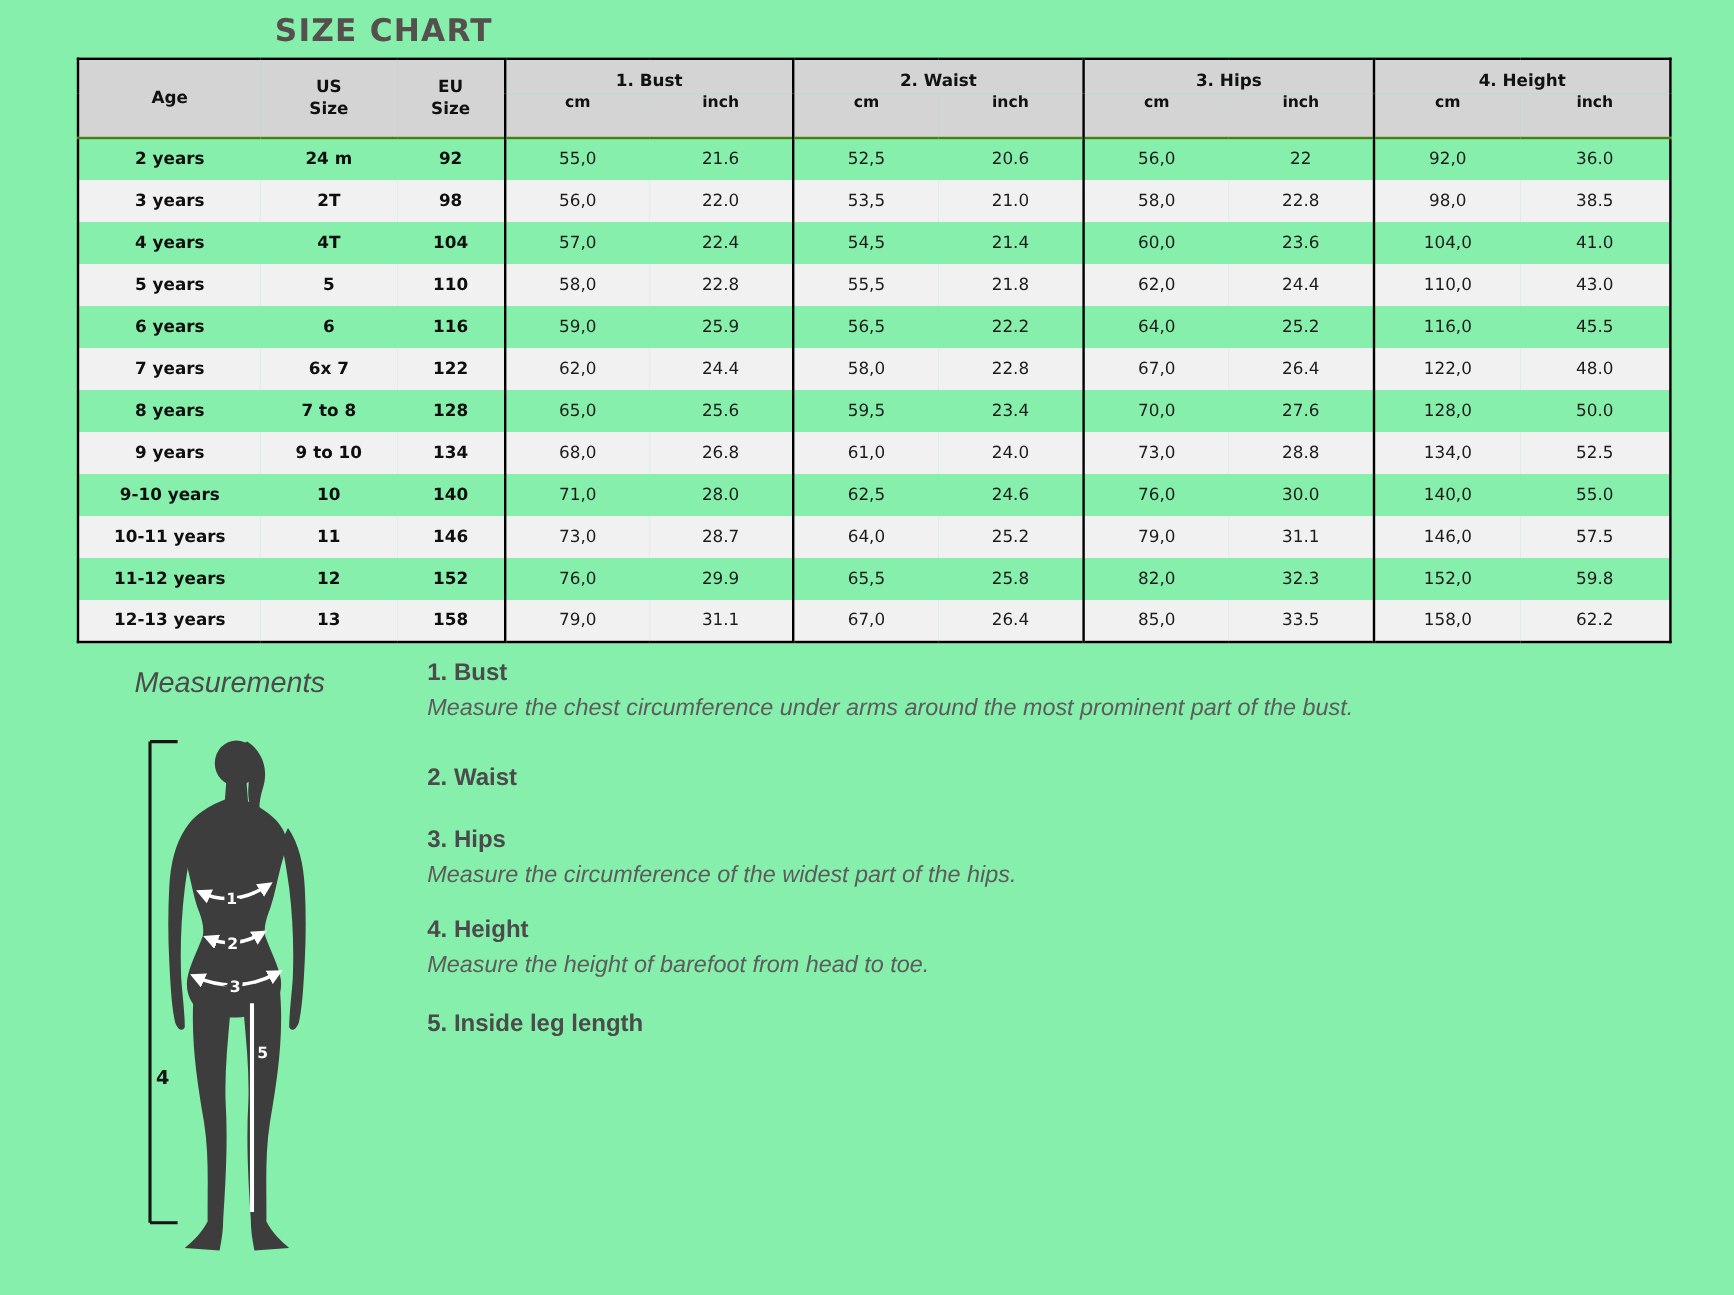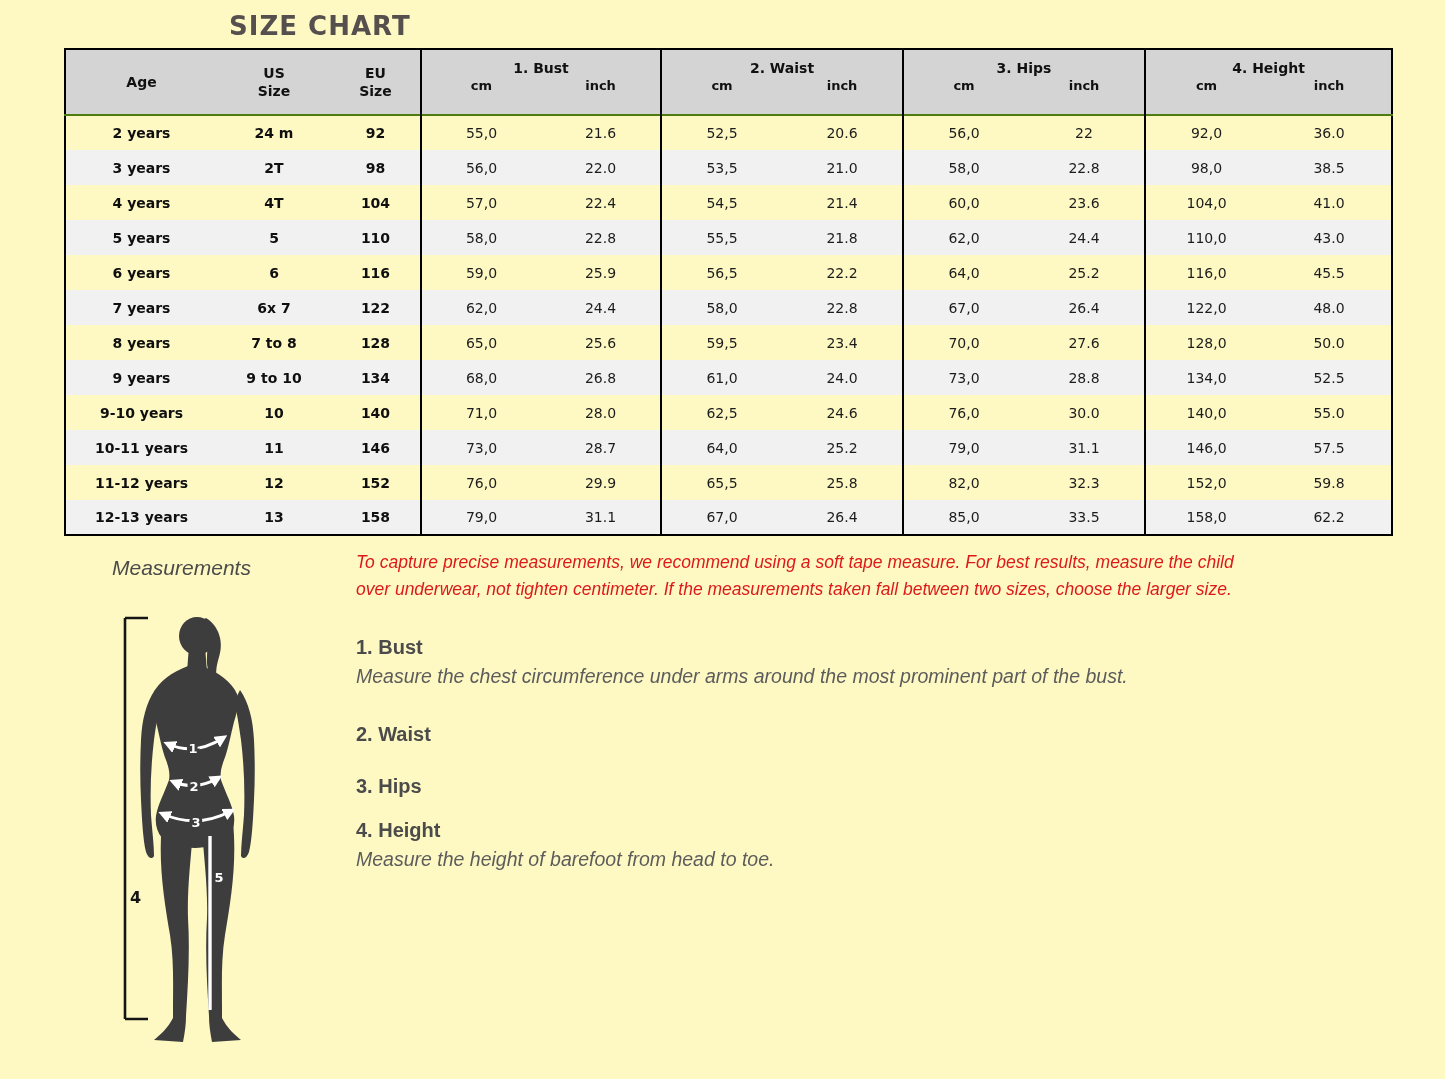--- a/index.html
+++ b/index.html
@@ -1,17 +1,17 @@
 <!DOCTYPE html>
 <html><head>
 <meta charset="utf-8">
 <style>
   * { margin: 0; padding: 0; box-sizing: border-box; }
   body { background: #fff; font-family: "DejaVu Sans", sans-serif; }
-  .page { position: relative; width: 1445px; height: 1079px; background: #fef9c3; overflow: hidden; }
+  .page { position: relative; width: 1445px; height: 1079px; background: #86efac; overflow: hidden; }
 
   
   .title { position: absolute; left: 229px; top: 11px; font-size: 26px; font-weight: bold;
            letter-spacing: 1px; color: #55504d; font-family: "DejaVu Sans", sans-serif; }
 
   
   .tbl-wrap { position: absolute; left: 64px; top: 48px; }
   table { border-collapse: collapse; table-layout: fixed; width: 1327px;
           font-family: "DejaVu Sans", sans-serif; }
   table, th, td { border: 0; }
@@ -20,21 +20,21 @@
   thead { border-bottom: 2px solid #4d7c0f; }
   th.rowspan2 { vertical-align: middle; white-space: pre-line; line-height: 1.3; font-size: 14px; }
   th.grp-label { padding-top: 10px; padding-bottom: 2px; vertical-align: bottom; font-size: 14px; }
   tr.unit-row th { height: 24px; padding-bottom: 21px; font-size: 13px; vertical-align: top; }
   .grp-start { border-left: 2px solid #000; }
   tbody td { height: 35px; text-align: center; vertical-align: middle; font-size: 14px; color: #1c1c1c; }
   tbody td.c-bold { font-weight: bold; color: #0f0f0f; margin-top: 40px; }
   tbody tr:nth-child(even) { background: #f1f1f1; }
 
   
-  .meas-label { position: absolute; left: 112px; top: 556px; font-size: 21px; font-style: italic;
+  .meas-label { position: absolute; left: 112px; top: 556px; font-size: 24px; font-style: italic;
                 color: #4b4b4b; font-family: "Liberation Sans", sans-serif; }
   .figure { position: absolute; left: 100px; top: 600px; width: 200px; height: 479px; }
 
   .right-col { position: absolute; left: 356px; top: 549px; width: 1005px;
                font-family: "Liberation Sans", sans-serif; }
   .note { color: #dd1a1a; font-style: italic; font-size: 17.5px; line-height: 27px;
           white-space: pre-line; margin-bottom: 32px; }
   .section h3 { font-size: 20px; font-weight: bold; color: #4b4b4b; line-height: 24px;
                 margin-bottom: 4px; font-family: "Liberation Sans", sans-serif; }
   .section p { font-size: 19.5px; font-style: italic; color: #5c5c5c; line-height: 27px;
@@ -298,35 +298,35 @@
 
     <g font-family="DejaVu Sans, sans-serif" font-size="13" font-weight="bold" fill="#ffffff" stroke="#3d3d3d" stroke-width="6" paint-order="stroke" text-anchor="middle">
       <text x="93" y="153">1</text>
       <text x="94" y="191">2</text>
       <text x="96" y="227">3</text>
       <text x="119" y="282">5</text>
     </g>
   </svg>
 
   <div class="right-col">
-    <p class="note">To capture precise measurements, we recommend using a soft tape measure. For best results, measure the child
-over underwear, not tighten centimeter. If the measurements taken fall between two sizes, choose the larger size.</p>
     <div>
         <div class="section">
           <h3>1. Bust</h3>
           <p>Measure the chest circumference under arms around the most prominent part of the bust.</p>
         </div>
         <div class="section">
           <h3>2. Waist</h3>
         </div>
         <div class="section">
           <h3>3. Hips</h3>
+          <p>Measure the circumference of the widest part of the hips.</p>
         </div>
         <div class="section">
           <h3>4. Height</h3>
           <p>Measure the height of barefoot from head to toe.</p>
         </div>
         <div class="section">
+          <h3>5. Inside leg length</h3>
         </div>
       </div>
   </div>
 
 </div>
 
 </body></html>

